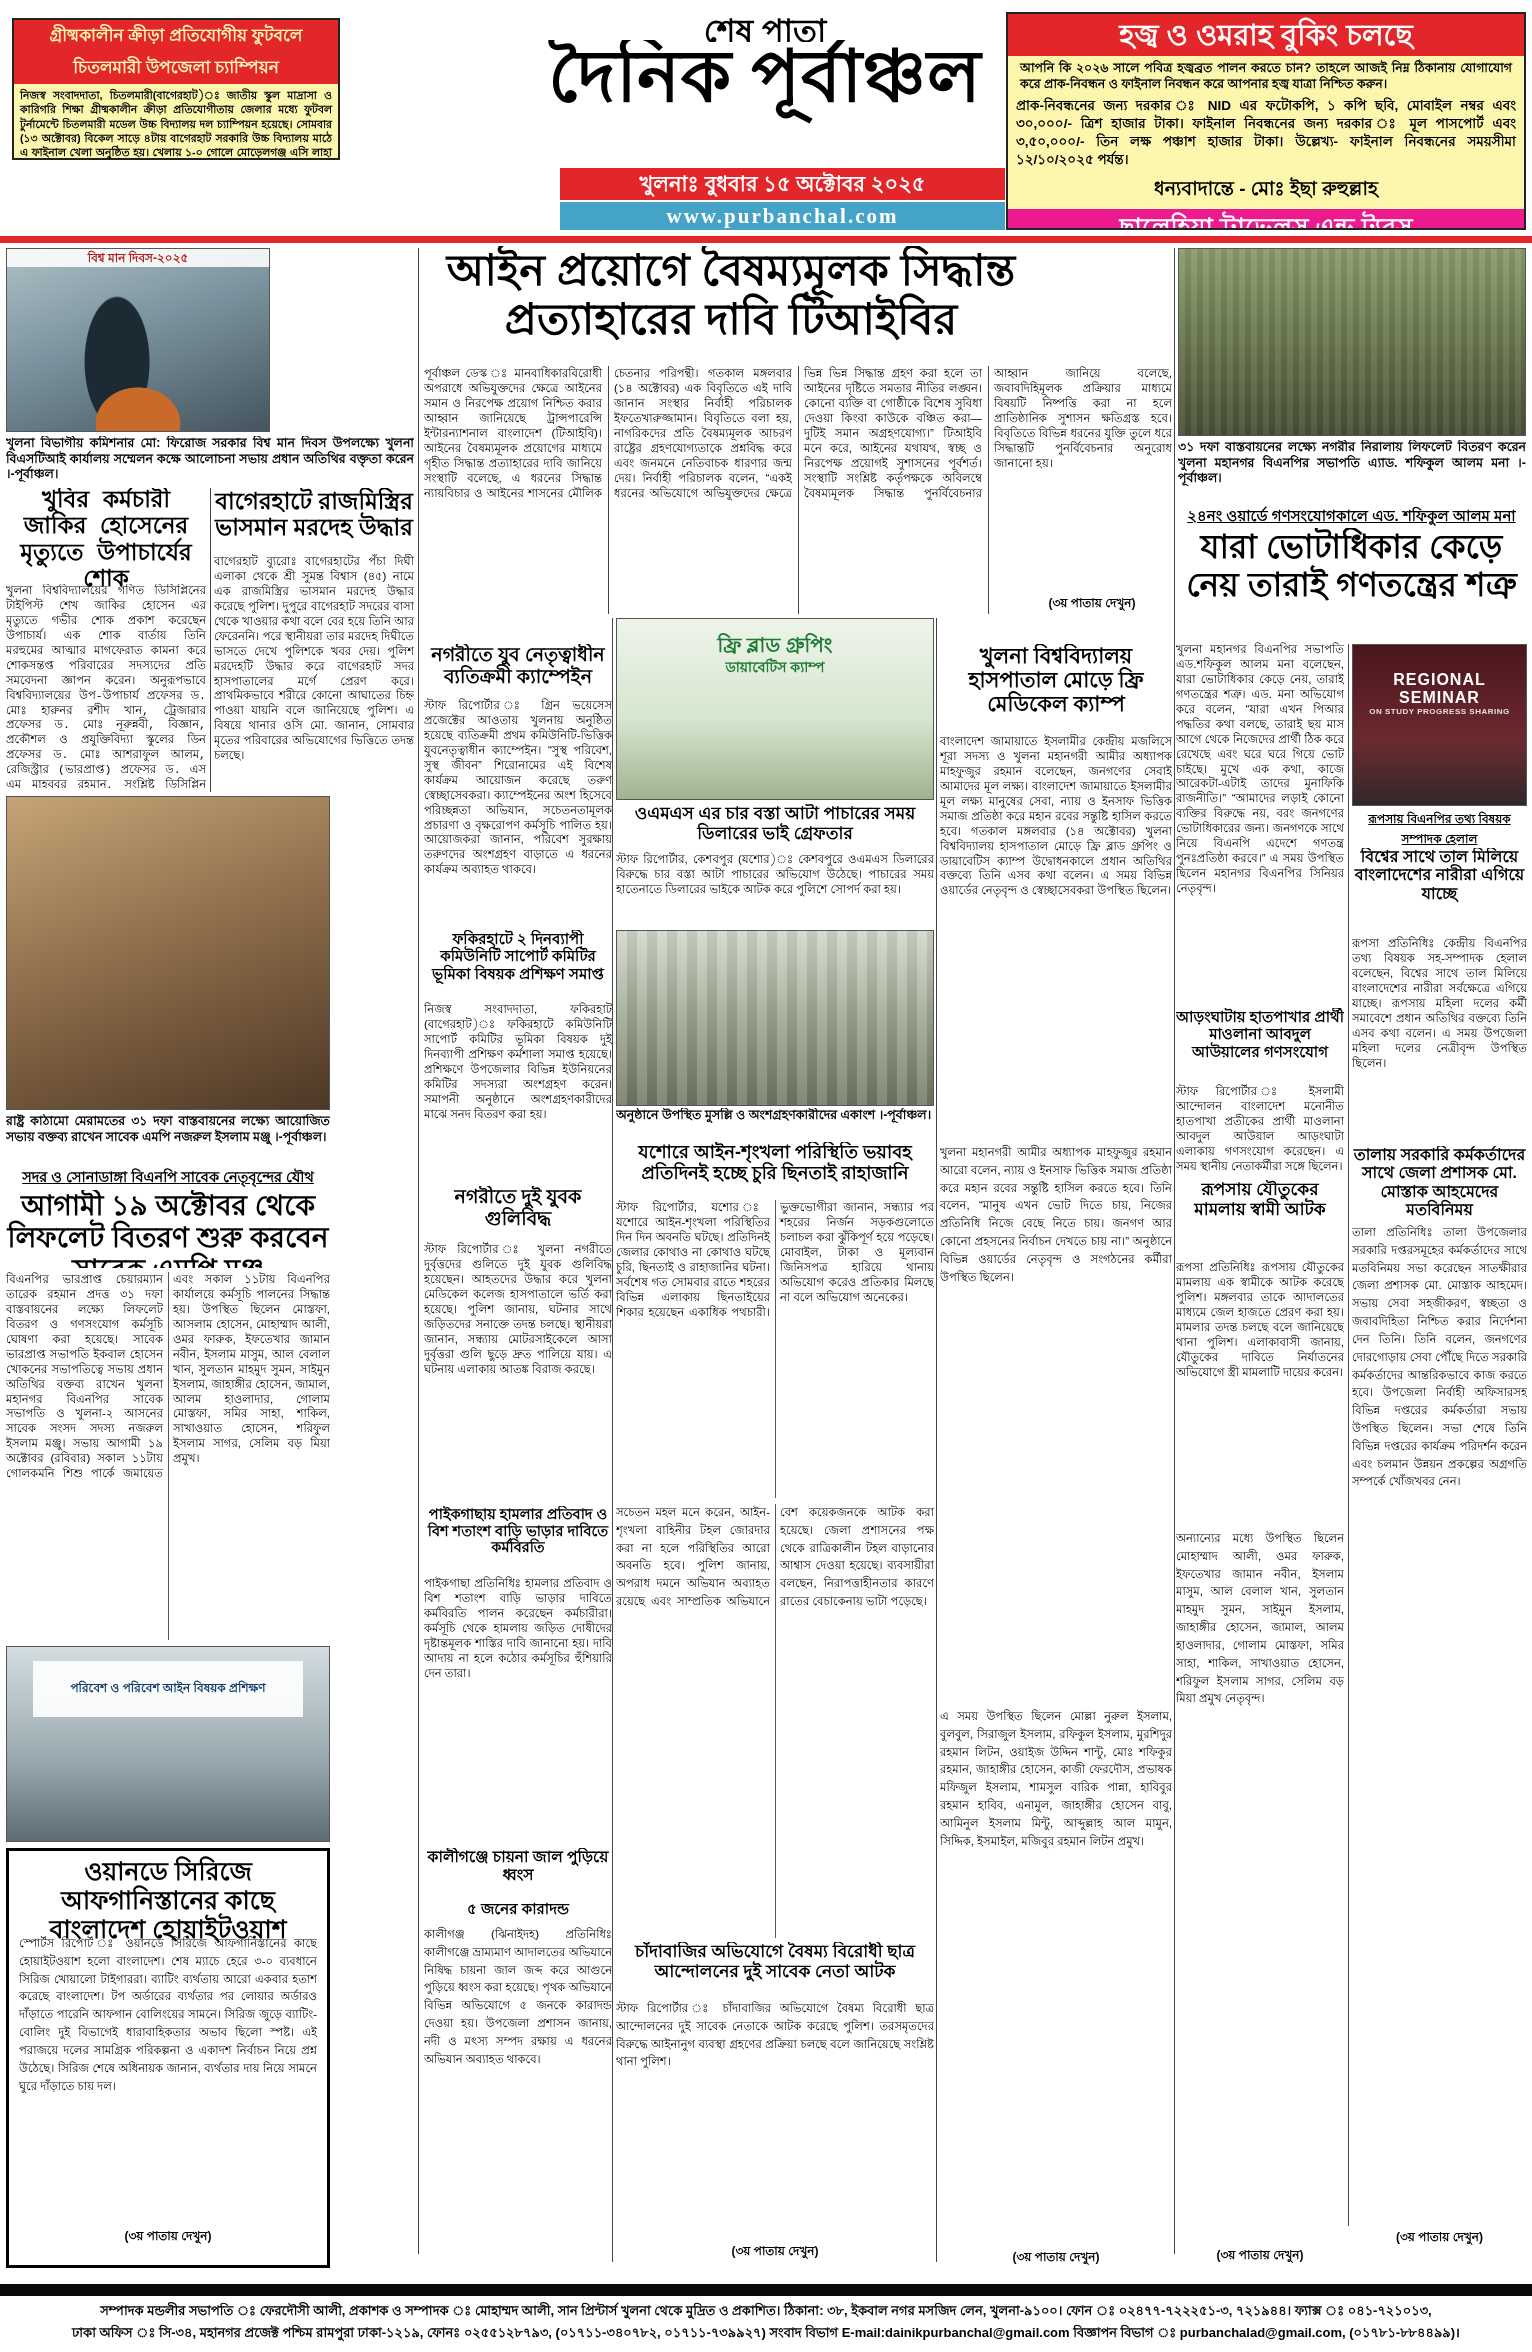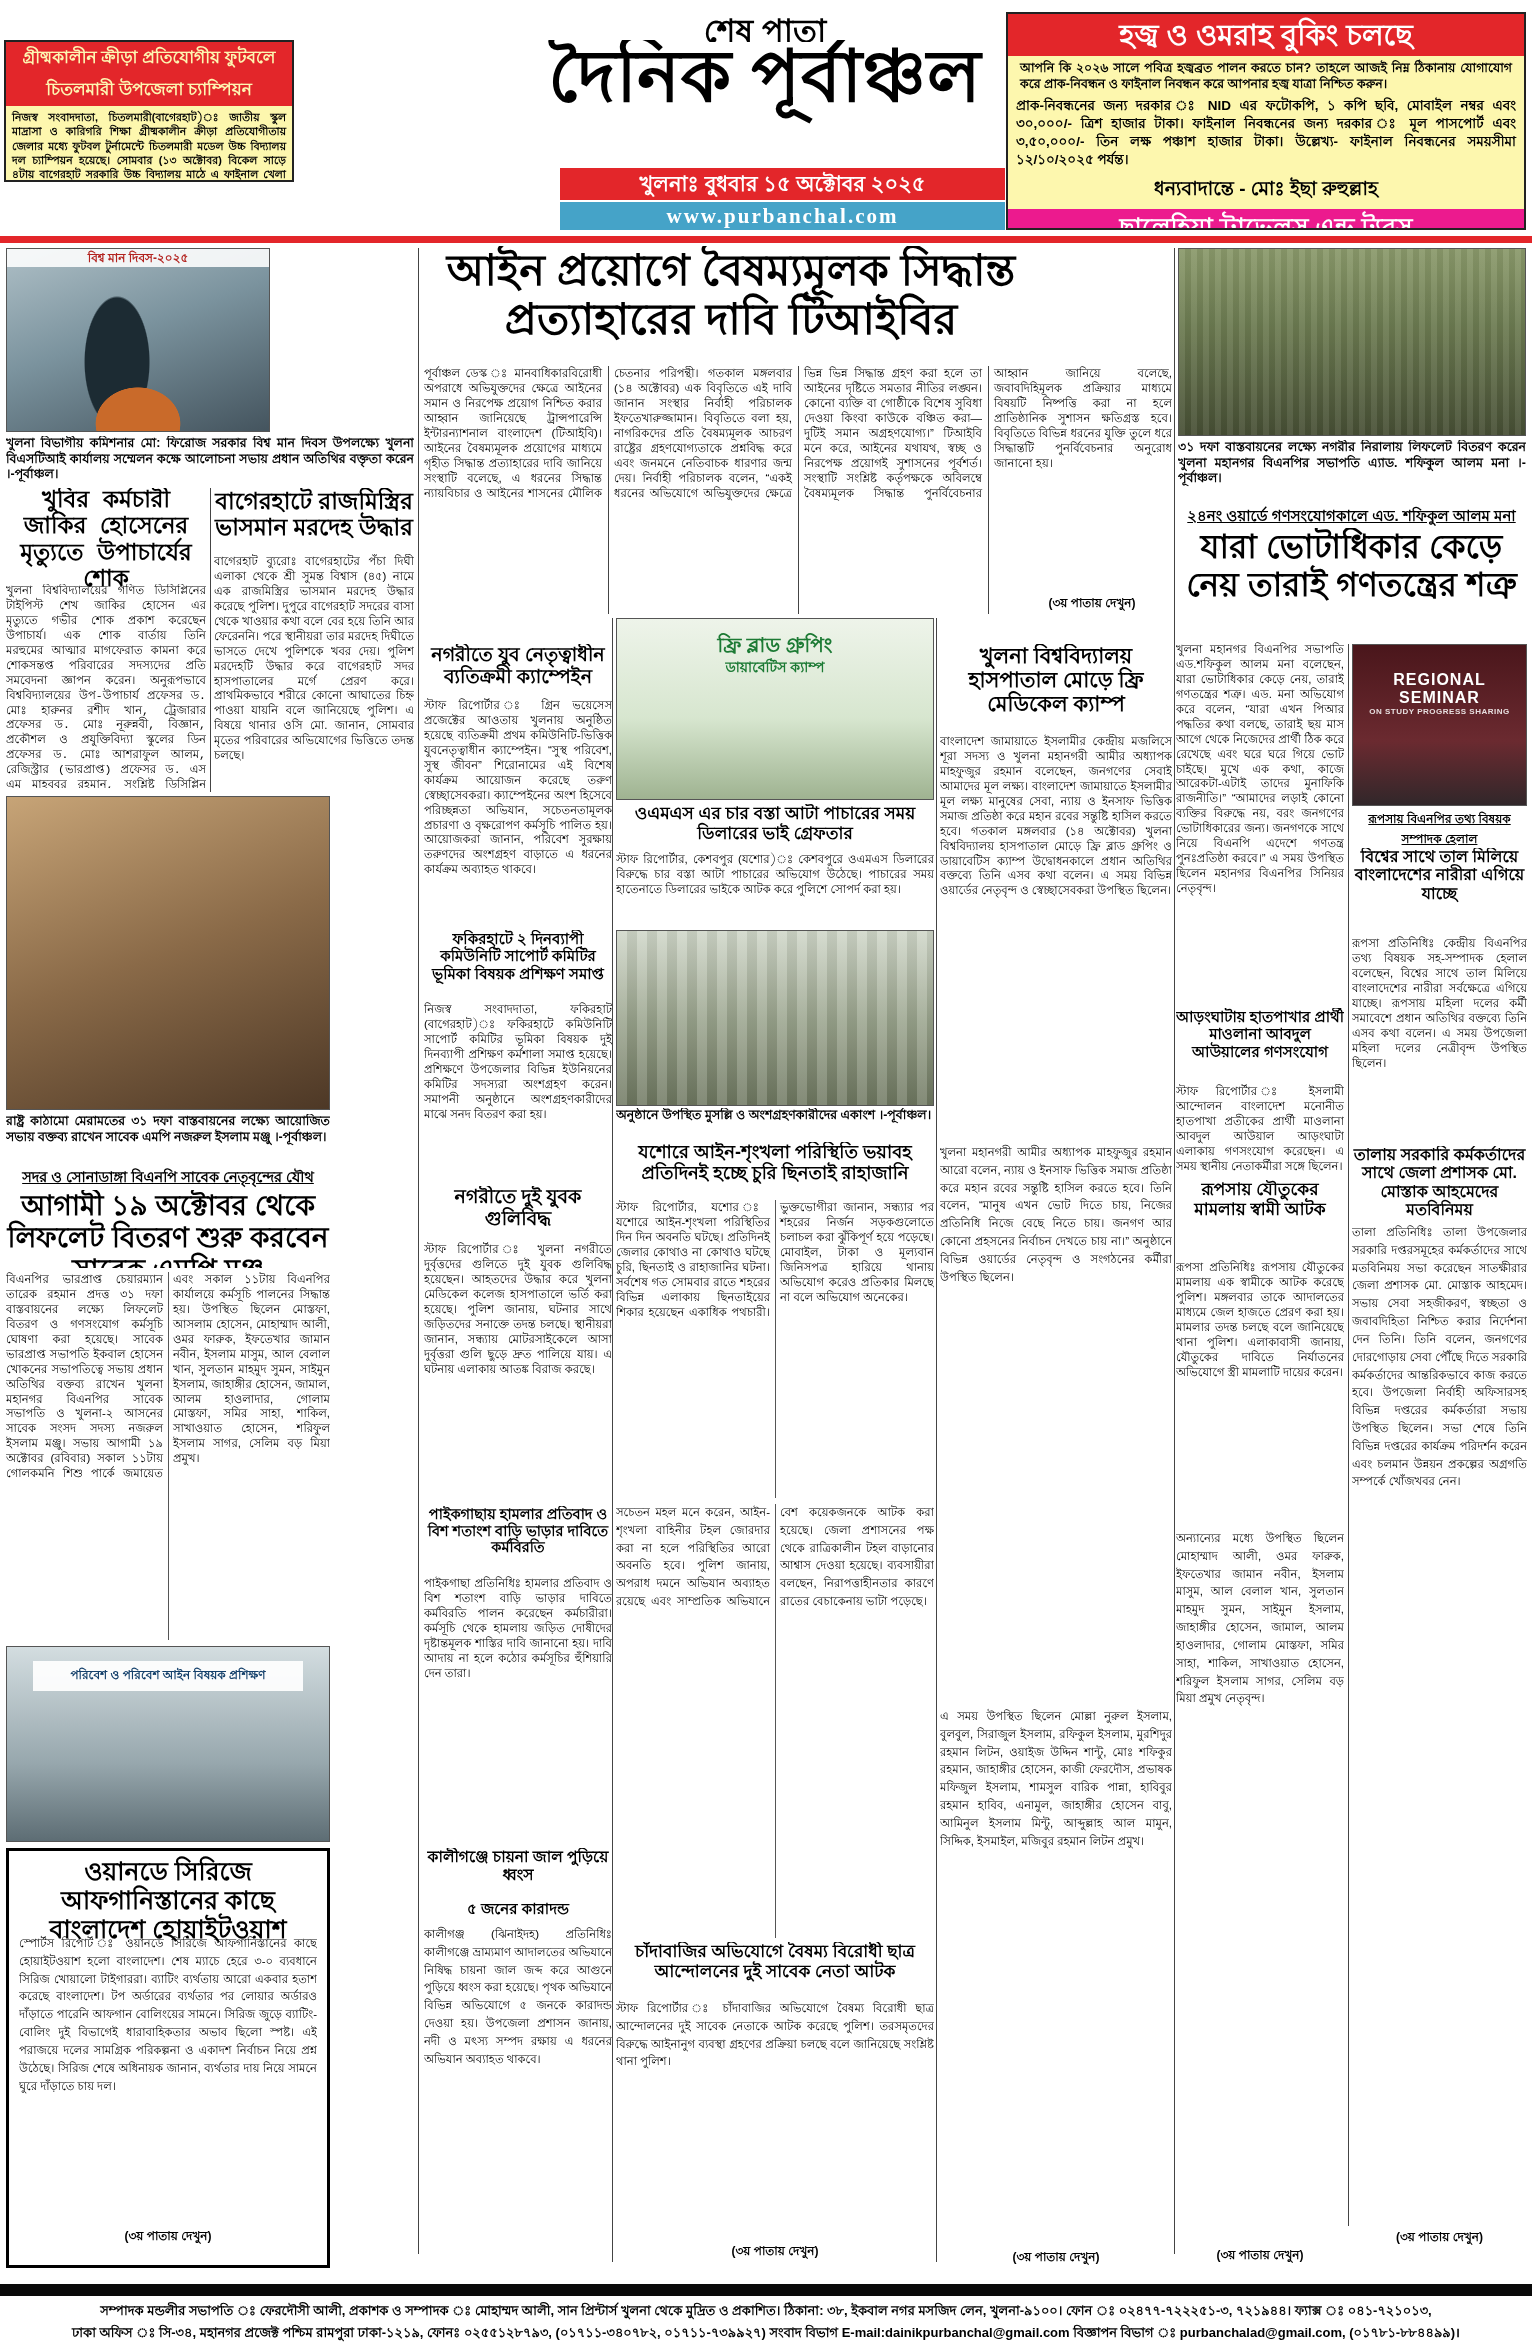--- a/index.html
+++ b/index.html
@@ -52,32 +52,32 @@
   .blood-l1{font-size:20px;line-height:24px;}
   .blood-l2{font-size:14px;line-height:20px;}
   .p-group{background:repeating-linear-gradient(90deg,rgba(255,255,255,.15) 0 10px,rgba(0,0,0,.06) 10px 20px),
            linear-gradient(180deg,#cfd6c8 0%,#9aa48d 50%,#6d765f 100%);}
   .p-seminar{background:linear-gradient(180deg,#4a161b 0%,#6b2a30 60%,#31272a 100%);}
   .sem-txt{position:absolute;left:0;right:0;top:26px;text-align:center;color:#fff;font-weight:800;}
   .sem-l1{font-size:16px;letter-spacing:1px;}
   .sem-l2{font-size:8px;letter-spacing:.5px;opacity:.85;}
   .p-training{background:linear-gradient(180deg,#d3dde0 0%,#97a7ad 60%,#5d6d74 100%);}
   .tr-banner{position:absolute;left:8%;right:8%;top:14px;background:rgba(255,255,255,.92);
-             color:#14406b;font-weight:800;font-size:12px;text-align:center;line-height:1.3;padding:7px 2px;}
+             color:#14406b;font-weight:800;font-size:12px;text-align:center;line-height:1.3;padding:20px 2px;}
 
   .box{border:3px solid #000;padding:6px 10px;}
   .footer-bar{background:#0a0a0a;}
   .foot{font-size:13px;font-weight:700;text-align:center;line-height:22px;white-space:nowrap;}
 </style>
 </head>
 <body>
 
 <div id="page">
 
-  <div class="abs ad ad-yellow" style="left:4px;top:18px;width:290px;height:142px;margin-top:22px;">
+  <div class="abs ad ad-yellow" style="left:12px;top:18px;width:328px;height:142px;">
     <div class="ad-hd al-hd">গ্রীষ্মকালীন ক্রীড়া প্রতিযোগীয় ফুটবলে চিতলমারী উপজেলা চ্যাম্পিয়ন</div>
     <div class="al-bd" style="height:106px;overflow:hidden;">নিজস্ব সংবাদদাতা, চিতলমারী(বাগেরহাট)ঃ জাতীয় স্কুল মাদ্রাসা ও কারিগরি শিক্ষা গ্রীষ্মকালীন ক্রীড়া প্রতিযোগীতায় জেলার মধ্যে ফুটবল টুর্নামেন্টে চিতলমারী মডেল উচ্চ বিদ্যালয় দল চ্যাম্পিয়ন হয়েছে। সোমবার (১৩ অক্টোবর) বিকেল সাড়ে ৪টায় বাগেরহাট সরকারি উচ্চ বিদ্যালয় মাঠে এ ফাইনাল খেলা অনুষ্ঠিত হয়। খেলায় ১-০ গোলে মোড়েলগঞ্জ এসি লাহা পাইলট মাধ্যমিক বিদ্যালয় কে হারিয়ে চিতলমারী সরকারি সামচুন্নেছা (এস,এম) মডেল উচ্চ বিদ্যালয় জয়লাভ করে। বাগেরহাট জেলা প্রশাসক আহমেদ কামরুল হাসান বিজয়ী দলের মধ্যে পুরস্কার তুলে দেন। প্রধান শিক্ষক (ভারপ্রাপ্ত) তাপস কুমার খান জানান, জেলার ৯টি মাধ্যমিক বিদ্যালয় জেলা পর্যায় অংশ গ্রহন করে। বিজয়ী দল খুলনা বিভাগীয় পর্যায়ে অংশগ্রহণ করবে।</div>
   </div>
 
   <div class="abs mh-sec" style="left:530px;top:6px;width:470px;height:36px;">শেষ পাতা</div>
   <div class="abs mh-title" style="left:380px;top:40px;width:770px;height:94px;">দৈনিক পূর্বাঞ্চল</div>
   <div class="abs date-bar" style="left:560px;top:168px;width:445px;height:32px;">খুলনাঃ বুধবার ১৫ অক্টোবর ২০২৫</div>
   <div class="abs web-bar" style="left:560px;top:202px;width:445px;height:28px;">www.purbanchal.com</div>
 
   <div class="abs ad" style="left:1006px;top:12px;width:520px;height:218px;background:#fdf7ae;">

